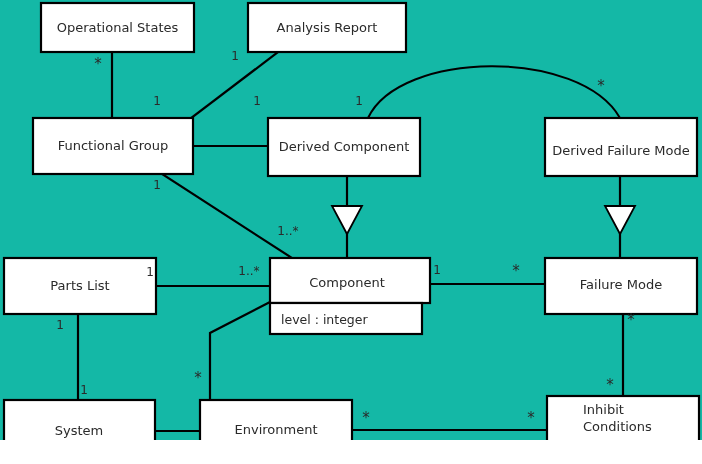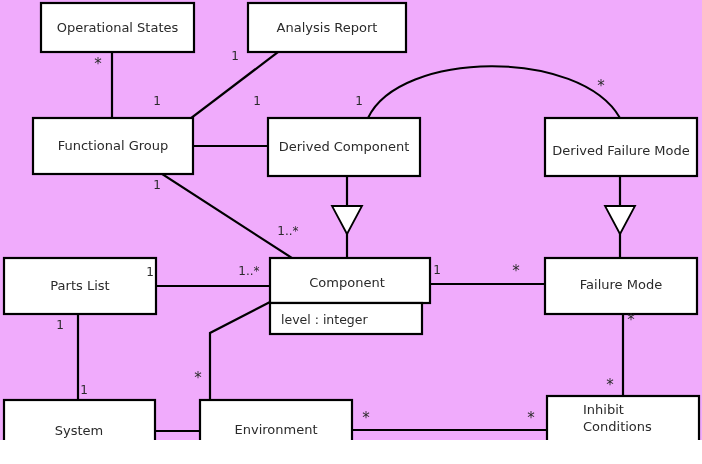--- a/index.html
+++ b/index.html
@@ -7,21 +7,21 @@
     padding: 0;
     background: #ffffff;
   }
   body {
     font-family: "DejaVu Sans", sans-serif;
   }
   #diagram-root {
     position: relative;
     width: 702px;
     height: 440px;
-    background: #f0abfc;
+    background: #14b8a6;
     overflow: hidden;
   }
   svg#uml-canvas {
     display: block;
     width: 702px;
     height: 464px;
   }
   .uml-box {
     fill: #ffffff;
     stroke: #000000;

